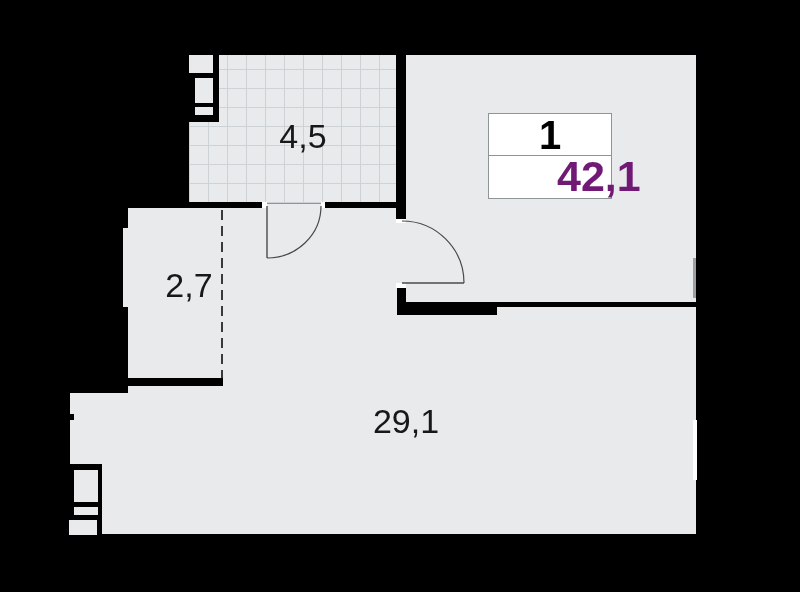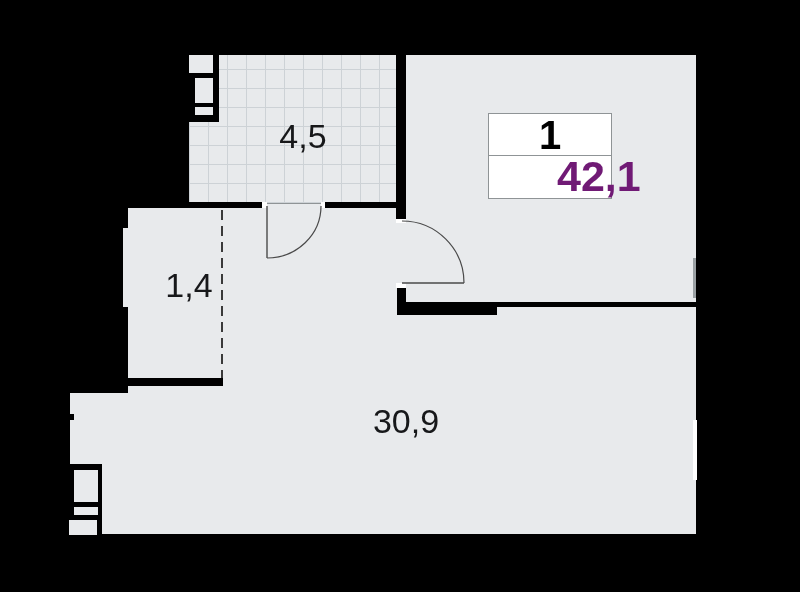--- a/index.html
+++ b/index.html
@@ -84,21 +84,21 @@
   <svg class="overlay" width="800" height="592" viewBox="0 0 800 592">
     <path d="M267 203.5 H321" stroke="var(--box-border,#8f9496)" stroke-width="1" fill="none"></path>
     <path d="M267 206 V258" stroke="var(--door-line,#4a4a4a)" stroke-width="1.4" fill="none"></path>
     <path d="M321 206 A54 52 0 0 1 267 258" stroke="var(--door-line,#4a4a4a)" stroke-width="1.2" fill="none"></path>
     <path d="M402 283 H464" stroke="var(--door-line,#4a4a4a)" stroke-width="1.4" fill="none"></path>
     <path d="M402 221 A62 62 0 0 1 464 283" stroke="var(--door-line,#4a4a4a)" stroke-width="1.2" fill="none"></path>
     <path d="M222 210 V378" stroke="#3a3a3a" stroke-width="2" stroke-dasharray="10 6" fill="none"></path>
   </svg>
 
   <div class="lbl" style="left:303px;top:136px;">4,5</div>
-  <div class="lbl" style="left:189px;top:285px;">1,4</div>
-  <div class="lbl" style="left:406px;top:421px;">30,9</div>
+  <div class="lbl" style="left:189px;top:285px;">2,7</div>
+  <div class="lbl" style="left:406px;top:421px;">29,1</div>
 
   <div class="infobox">
     <div class="row1">1</div>
     <div class="row2">42,1</div>
   </div>
 
 </div>
 
 </body></html>

